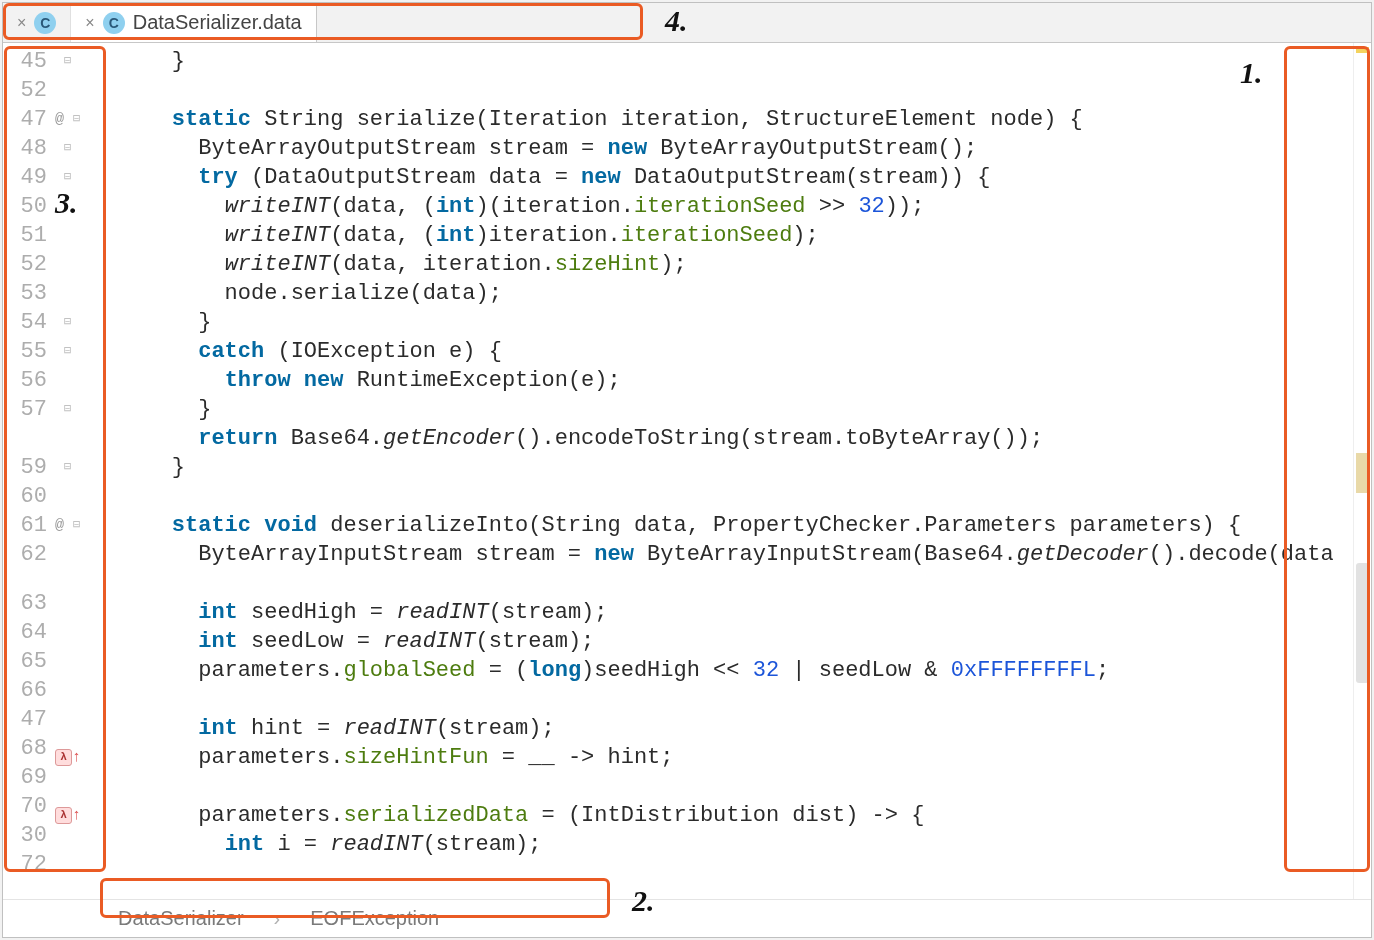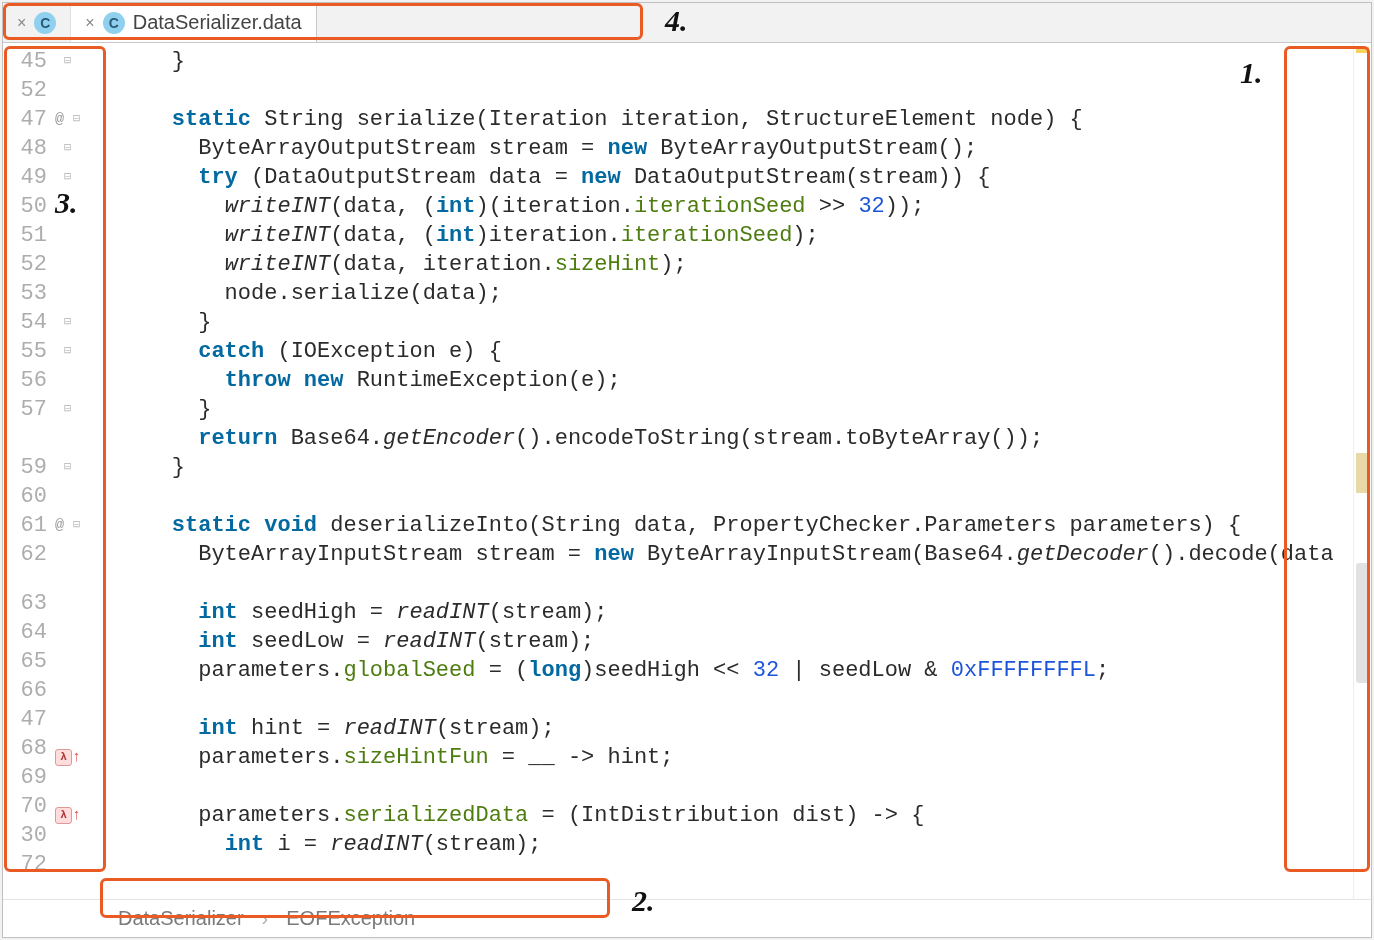--- a/index.html
+++ b/index.html
@@ -95,21 +95,21 @@
 .m-err  { background: #b7b7b7; opacity:.4; height: 120px; border-radius:3px; }
 
 .breadcrumbs {
   height: 38px;
   background: #fff;
   border-top: 1px solid #e4e4e4;
   display: flex; align-items: center;
   padding-left: 115px;
   font-size: 20px;
   color: #7a7a7a;
-  gap: 18px;
+  gap: 30px;
 }
 .breadcrumbs .sep { color: #b0b0b0; }
 
 .callout-box {
   position: absolute;
   border: 3px solid #ea5b24;
   border-radius: 6px;
   pointer-events: none;
 }
 .callout-label {

